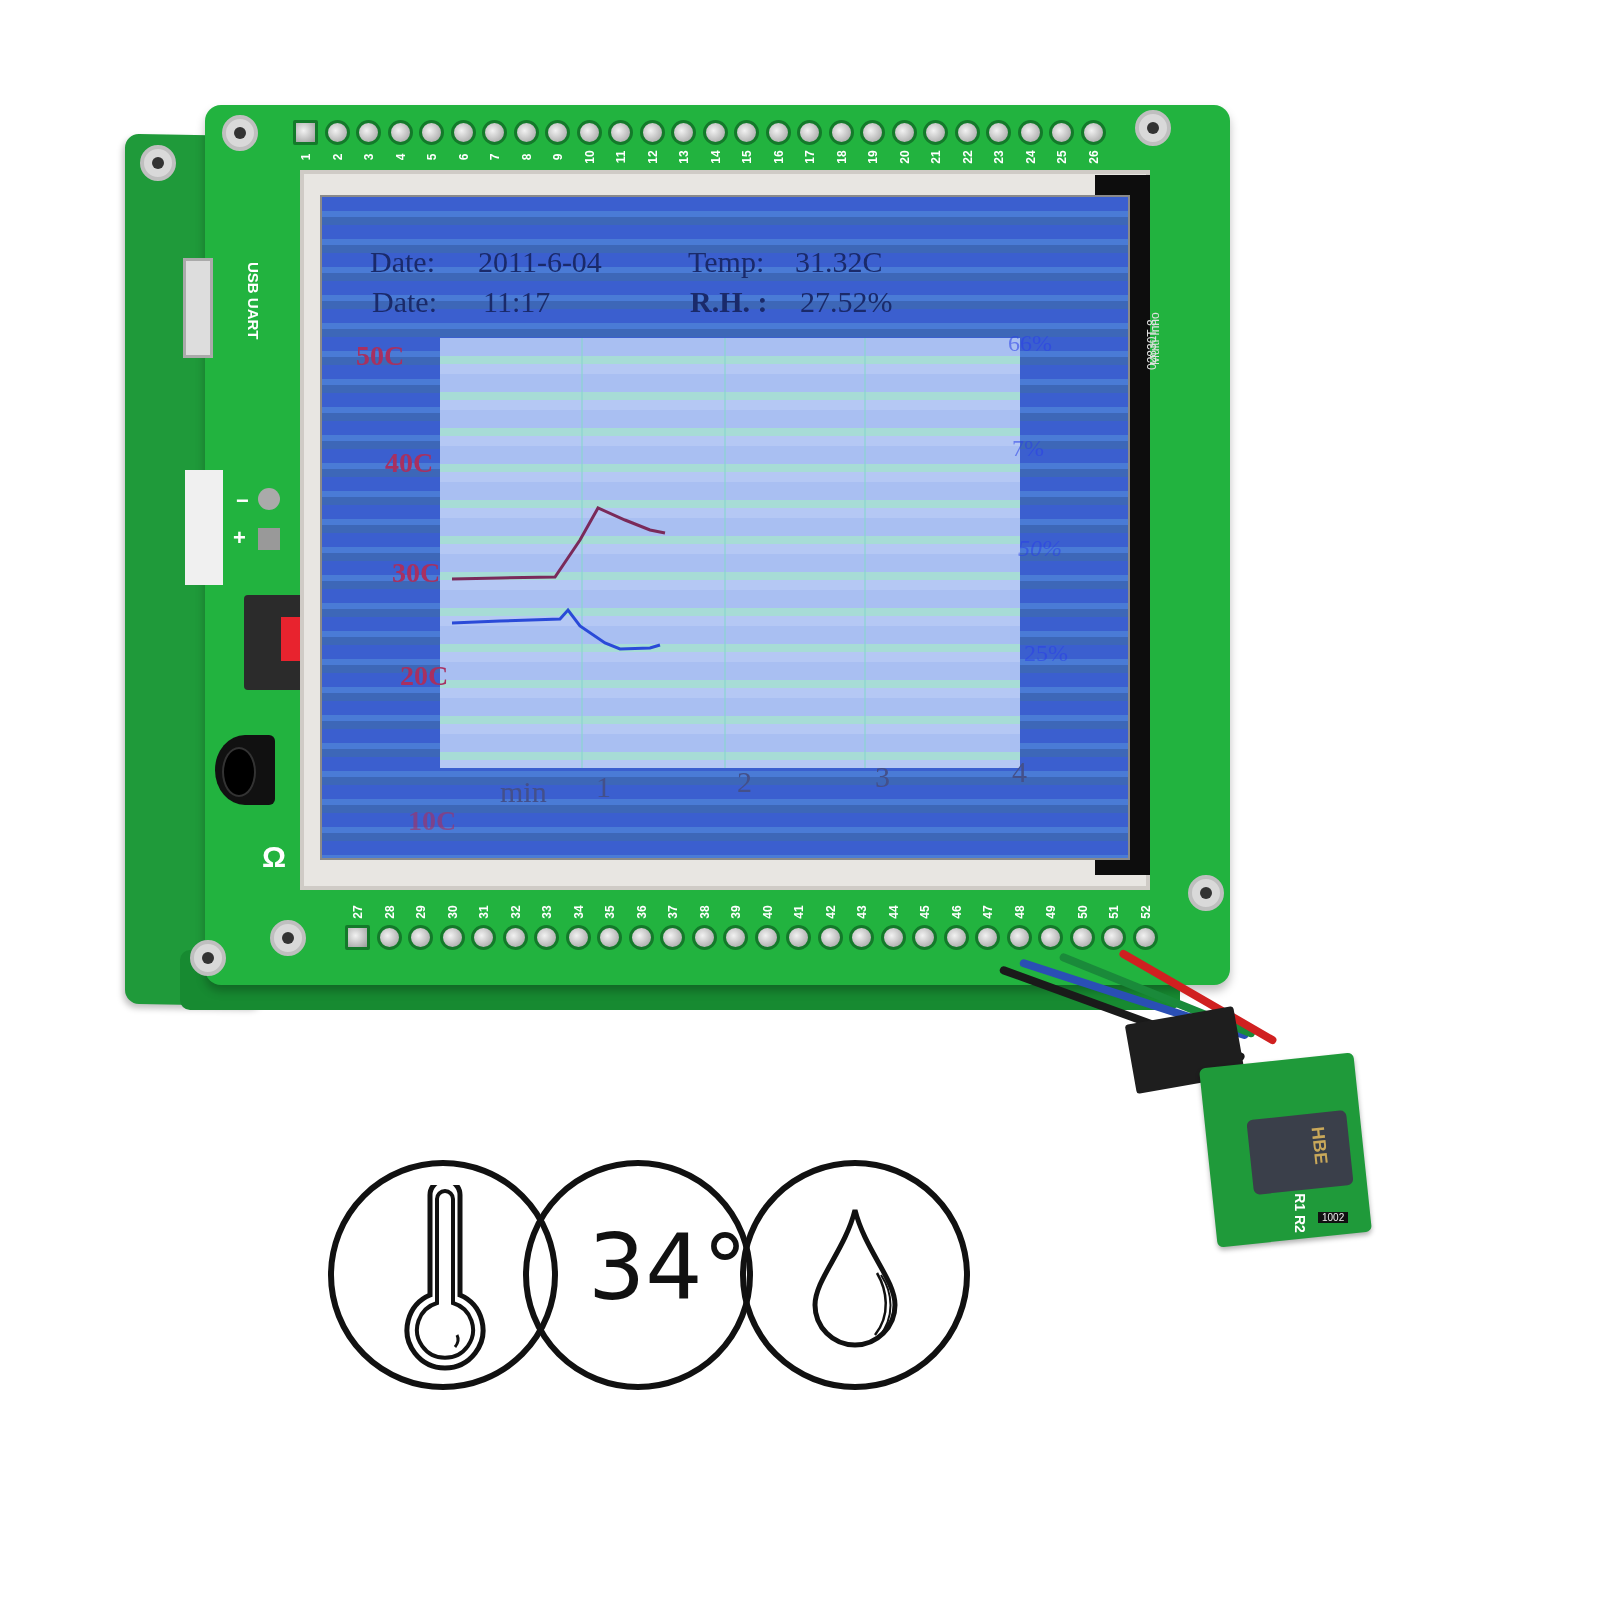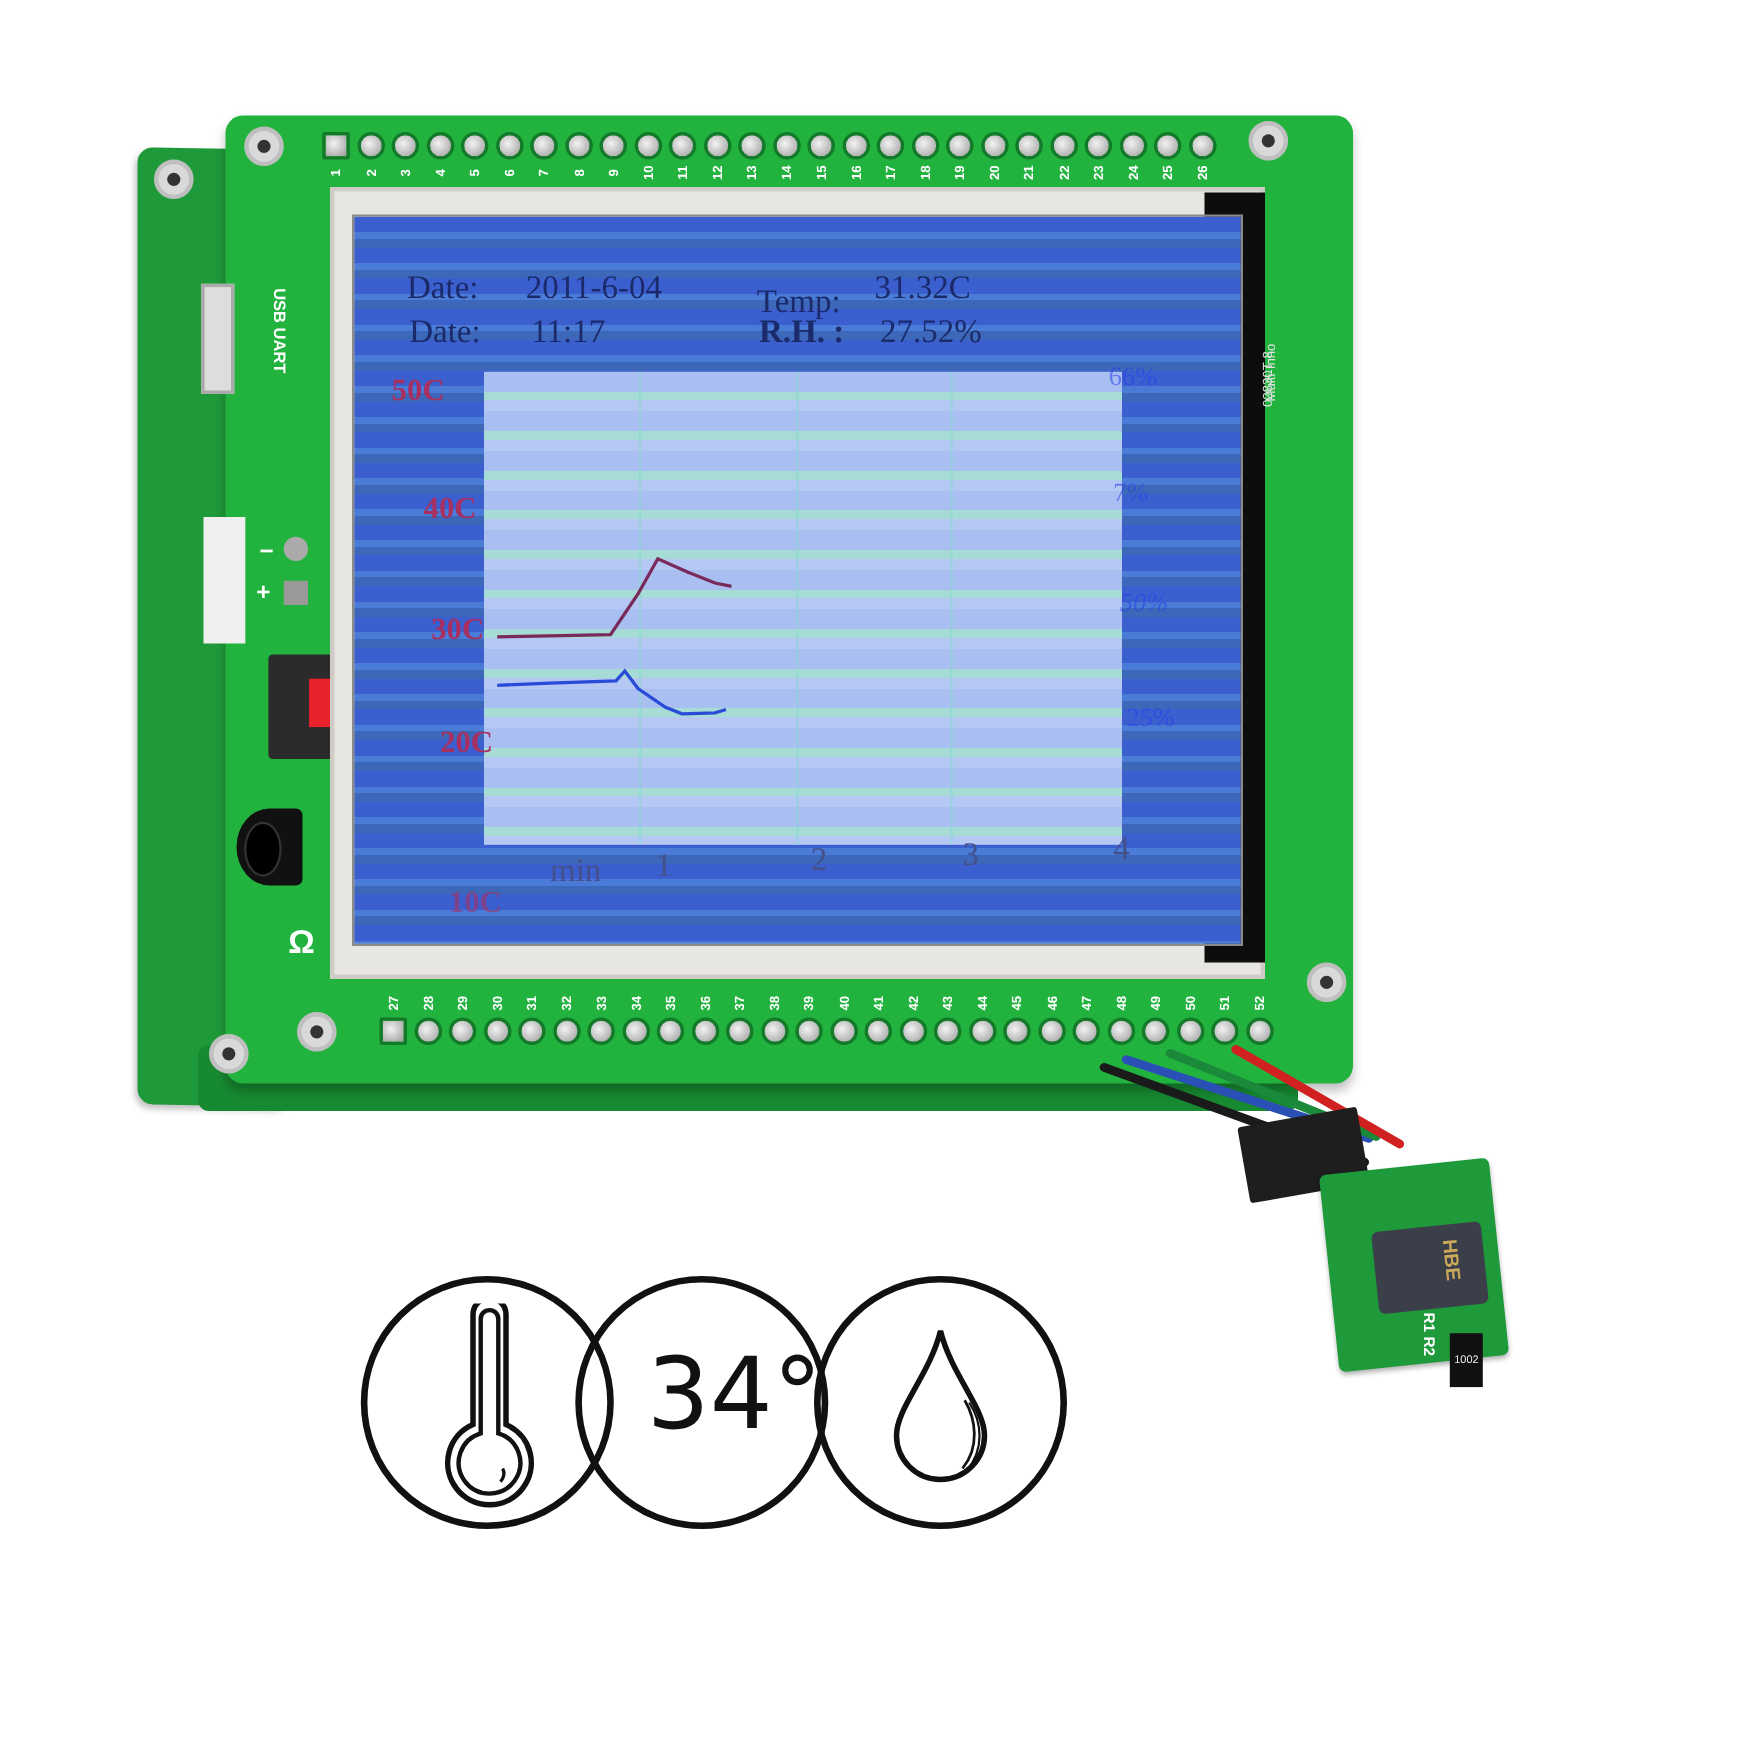--- a/index.html
+++ b/index.html
@@ -190,21 +190,21 @@
 <div class="abs lcd-black"></div>
 <div class="abs panel-text" style="left:1145px;top:370px;">02830T-8</div>
 <div class="abs panel-text" style="left:1148px;top:365px;transform:rotate(-90deg) translateX(-0px) translateY(0);"><span>Multi-Inno</span></div>
 
 <div class="abs lcd-screen"></div>
 
 <div class="abs lcd-text" style="left:370px;top:245px;">Date:</div>
 <div class="abs lcd-text" style="left:478px;top:245px;">2011-6-04</div>
 <div class="abs lcd-text" style="left:372px;top:285px;">Date:</div>
 <div class="abs lcd-text" style="left:483px;top:285px;">11:17</div>
-<div class="abs lcd-text" style="left:688px;top:245px;margin-top:13px;">Temp:</div>
+<div class="abs lcd-text" style="left:688px;top:245px;">Temp:</div>
 <div class="abs lcd-text" style="left:795px;top:245px;">31.32C</div>
 <div class="abs lcd-text" style="left:690px;top:285px;font-weight:bold;">R.H. :</div>
 <div class="abs lcd-text" style="left:800px;top:285px;">27.52%</div>
 
 <div class="abs chart-bg"></div>
 <svg class="abs" style="left:440px;top:338px;" width="580" height="430">
   <line x1="142" y1="0" x2="142" y2="430" stroke="#8ad6d0" stroke-width="2" opacity=".6"></line>
   <line x1="285" y1="0" x2="285" y2="430" stroke="#8ad6d0" stroke-width="2" opacity=".6"></line>
   <line x1="425" y1="0" x2="425" y2="430" stroke="#8ad6d0" stroke-width="2" opacity=".6"></line>
   <polyline fill="none" stroke="#7a2a5a" stroke-width="3" points="12,241 60,240 115,239 140,202 158,170 185,182 210,192 225,195"></polyline>
@@ -230,21 +230,21 @@
 
 <div class="abs wire" style="left:1000px;top:965px;width:260px;background:#1a1a1a;transform:rotate(20deg);"></div>
 <div class="abs wire" style="left:1020px;top:958px;width:240px;background:#2a4fb5;transform:rotate(18deg);"></div>
 <div class="abs wire" style="left:1060px;top:952px;width:210px;background:#1a8a3a;transform:rotate(22deg);"></div>
 <div class="abs wire" style="left:1120px;top:948px;width:180px;background:#d02020;transform:rotate(30deg);"></div>
 <div class="abs dupont"></div>
 
 <div class="abs sensor-board"></div>
 <div class="abs sensor-chip"></div>
 <div class="abs chip-label" style="left:1300px;top:1135px;transform:rotate(84deg);">HBE</div>
-<div class="abs" style="left:1318px;top:1212px;background:#111;color:#eee;font-size:10px;padding:19px 4px;">1002</div>
+<div class="abs" style="left:1318px;top:1212px;background:#111;color:#eee;font-size:10px;padding:0 4px;">1002</div>
 <div class="abs" style="left:1280px;top:1205px;color:#fff;font-weight:bold;font-size:14px;transform:rotate(90deg);">R1 R2</div>
 
 <div class="abs icon-circle" style="left:328px;top:1160px;"></div>
 <svg class="abs" style="left:395px;top:1185px;" width="100" height="190" viewBox="0 0 100 190">
   <path d="M35 10 a15 15 0 0 1 30 0 V110 a38 38 0 1 1 -30 0 Z" fill="none" stroke="#111" stroke-width="5"></path>
   <path d="M42 14 a8 8 0 0 1 16 0 V118 a28 28 0 1 1 -16 0 Z" fill="none" stroke="#111" stroke-width="4"></path>
   <path d="M62 150 q3 6 -2 12" fill="none" stroke="#111" stroke-width="3"></path>
 </svg>
 <div class="abs icon-circle" style="left:523px;top:1160px;"></div>
 <div class="abs temp-reading" style="left:588px;top:1215px;">34°</div>

